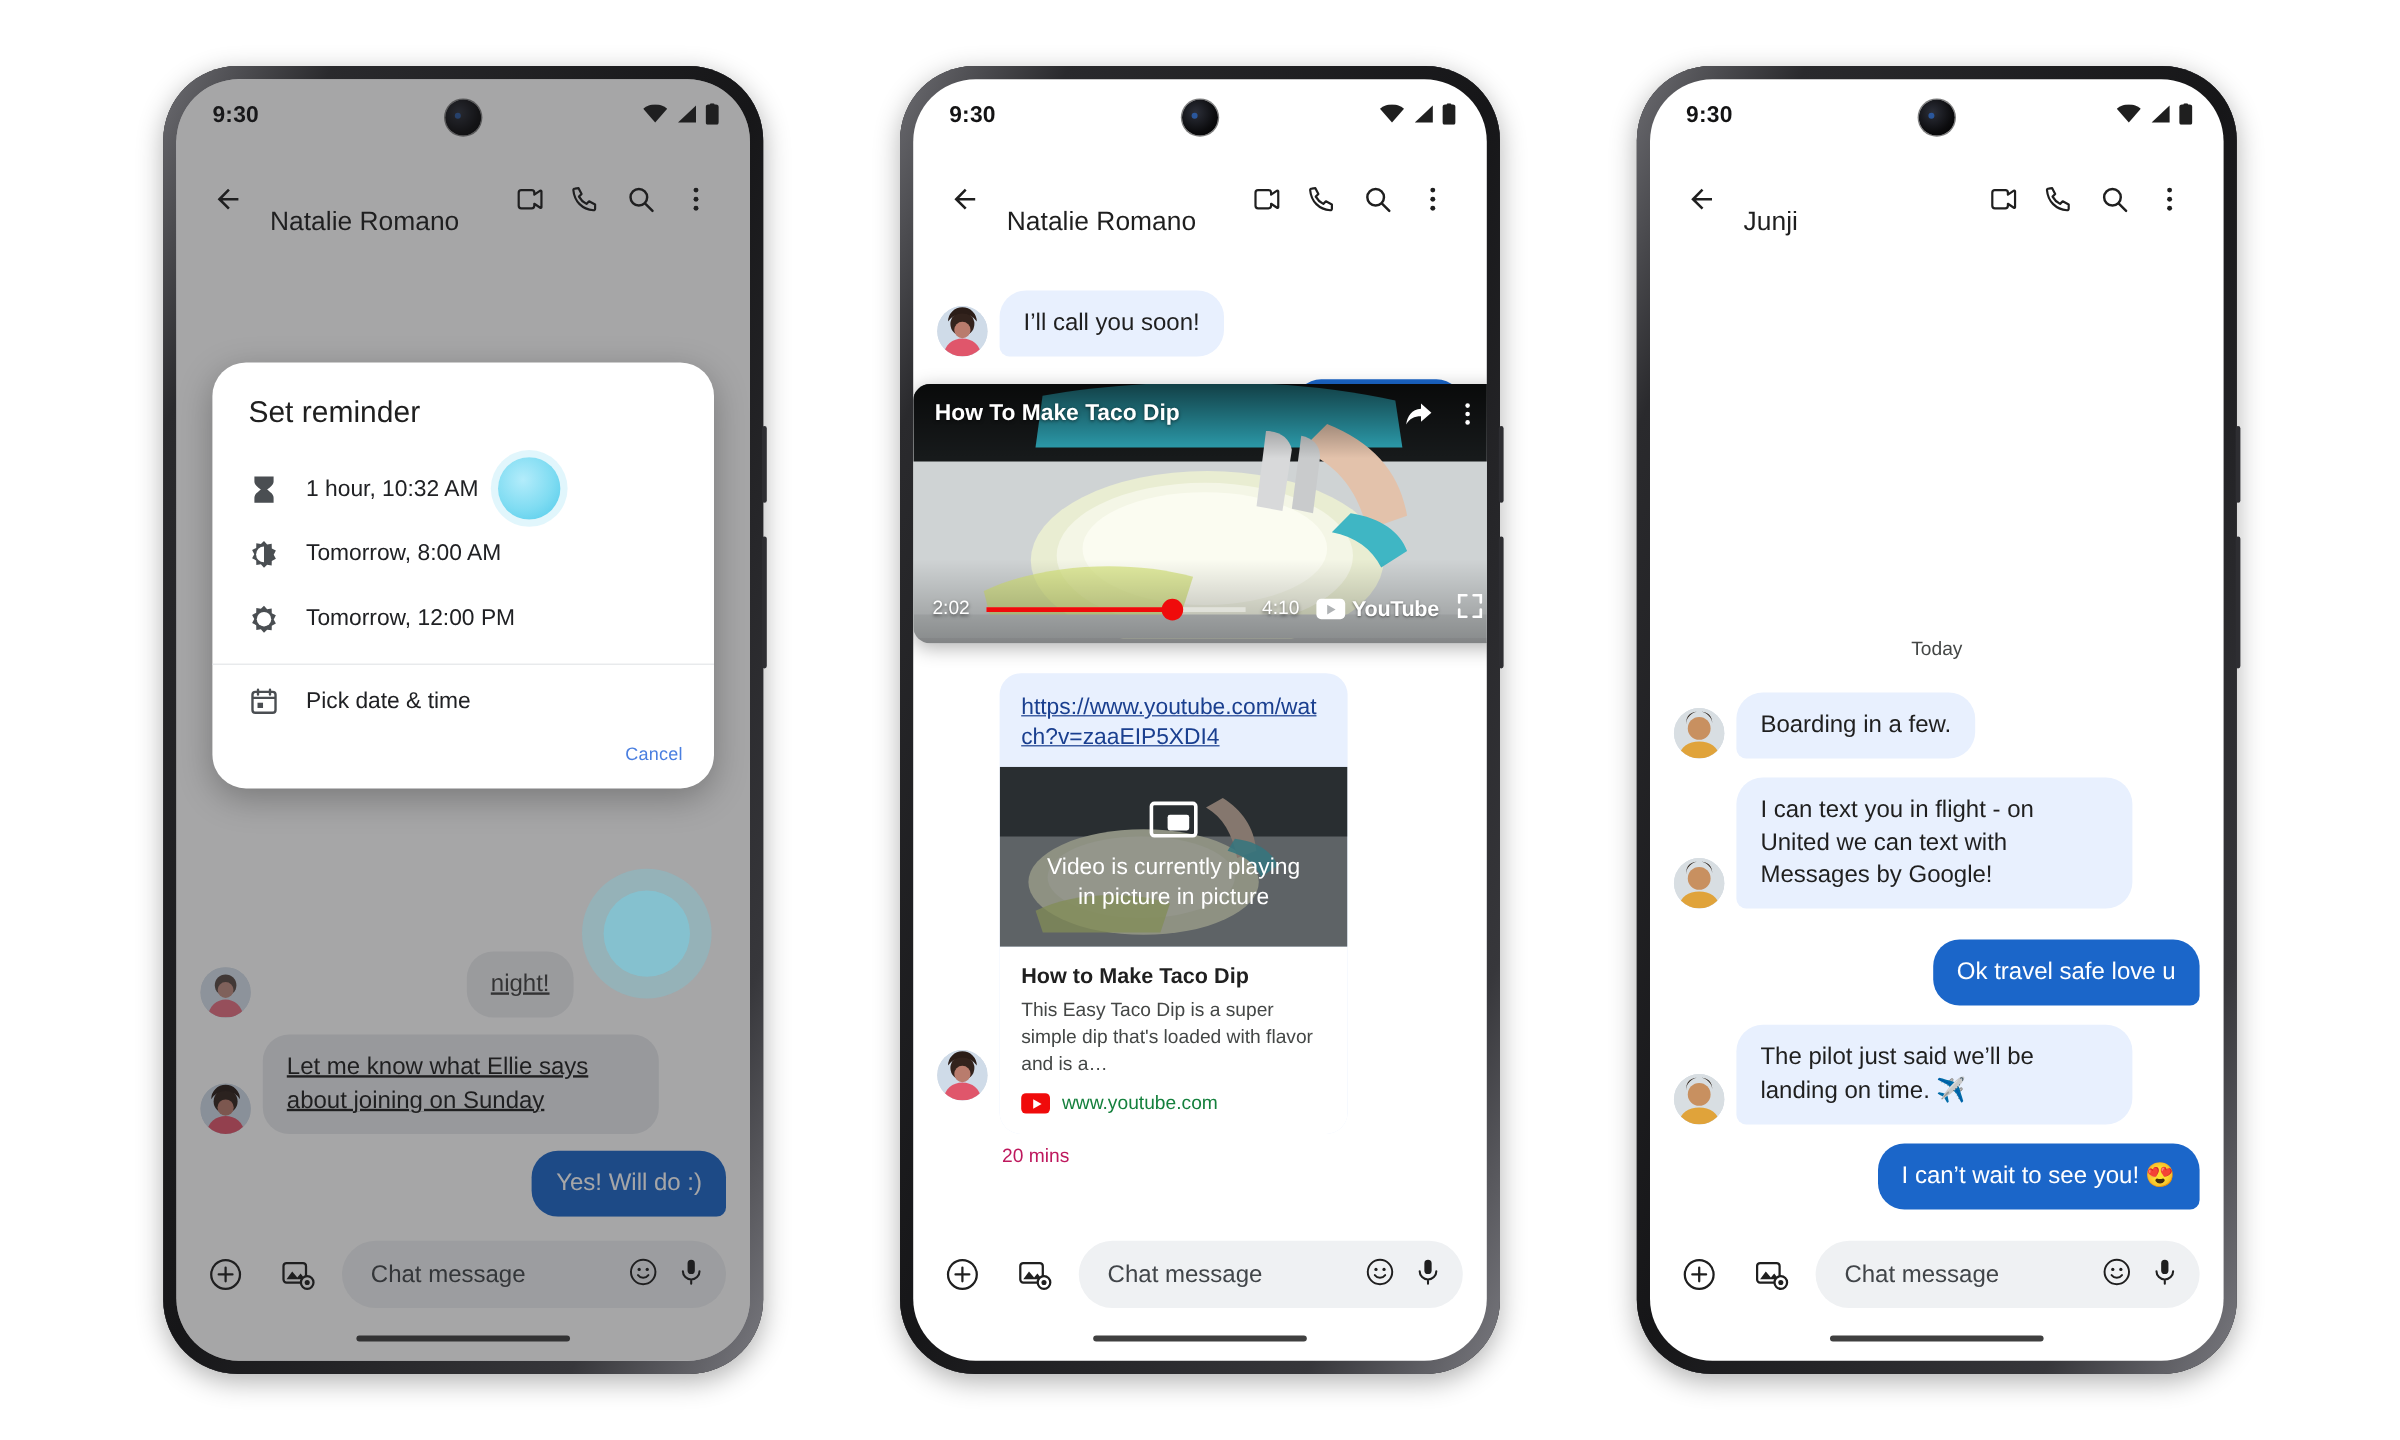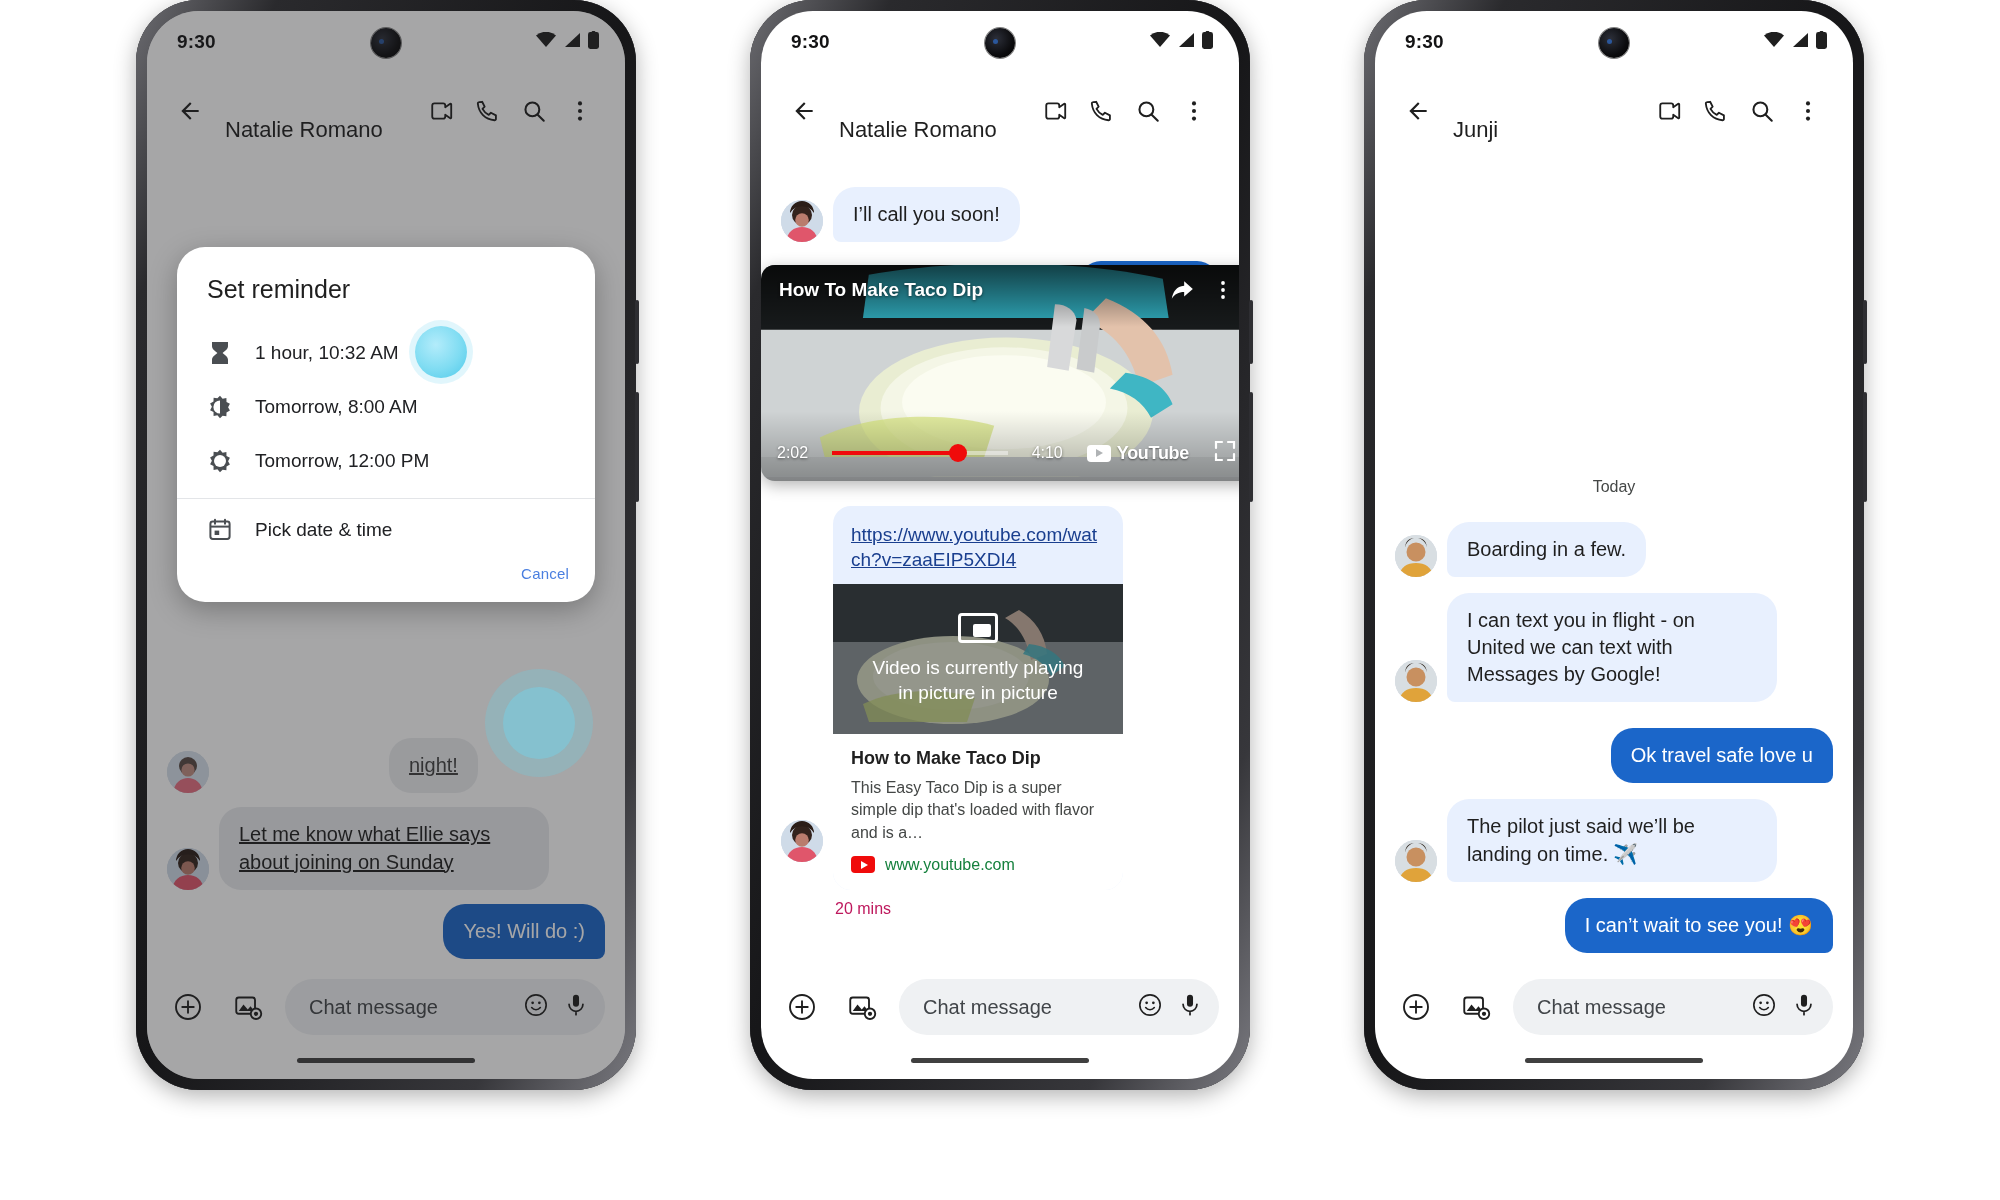--- a/index.html
+++ b/index.html
@@ -6,21 +6,21 @@
   html, body {
     width: 2000px; height: 1200px;
     background: #ffffff;
     font-family: "Liberation Sans", sans-serif;
     overflow: hidden;
   }
   .stage {
     position: relative;
     width: 2000px; height: 1200px;
     display: flex;
-    align-items: flex-start;
+    align-items: center;
     justify-content: center;
     gap: 114px;
   }
 
   
   .phone {
     position: relative;
     width: 500px; height: 1090px;
     border-radius: 62px;
     background: #1d1d1f;
@@ -266,21 +266,21 @@
     background: linear-gradient(0deg, rgba(0,0,0,.30) 0%, rgba(0,0,0,0) 100%);
   }
   .pip .vtitle {
     position: absolute; left: 18px; top: 14px;
     color:#fff; font-size: 19px; font-weight: 700;
     text-shadow: 0 1px 3px rgba(0,0,0,.6);
   }
   .pip .vtools { position:absolute; right: 16px; top: 12px; display:flex; gap: 16px; align-items:center; }
   .pip .vbar {
     position: absolute; left: 16px; right: 14px; bottom: 14px;
-    display: flex; align-items: center; gap: 24px;
+    display: flex; align-items: center; gap: 14px;
   }
   .pip .vtime { color:#fff; font-size: 16px; text-shadow: 0 1px 3px rgba(0,0,0,.55); }
   .pip .track { flex: 1 1 auto; height: 4px; background: rgba(255,255,255,.45); position: relative; }
   .pip .track .fill { position:absolute; left:0; top:0; height:100%; background:#f00b0b; }
   .pip .track .knob {
     position: absolute; top: 50%; transform: translate(-50%,-50%);
     width: 18px; height: 18px; border-radius: 50%; background: #f00b0b;
   }
   .pip .ytlogo { display:flex; align-items:center; gap:6px; }
   .pip .ytlogo .play {

